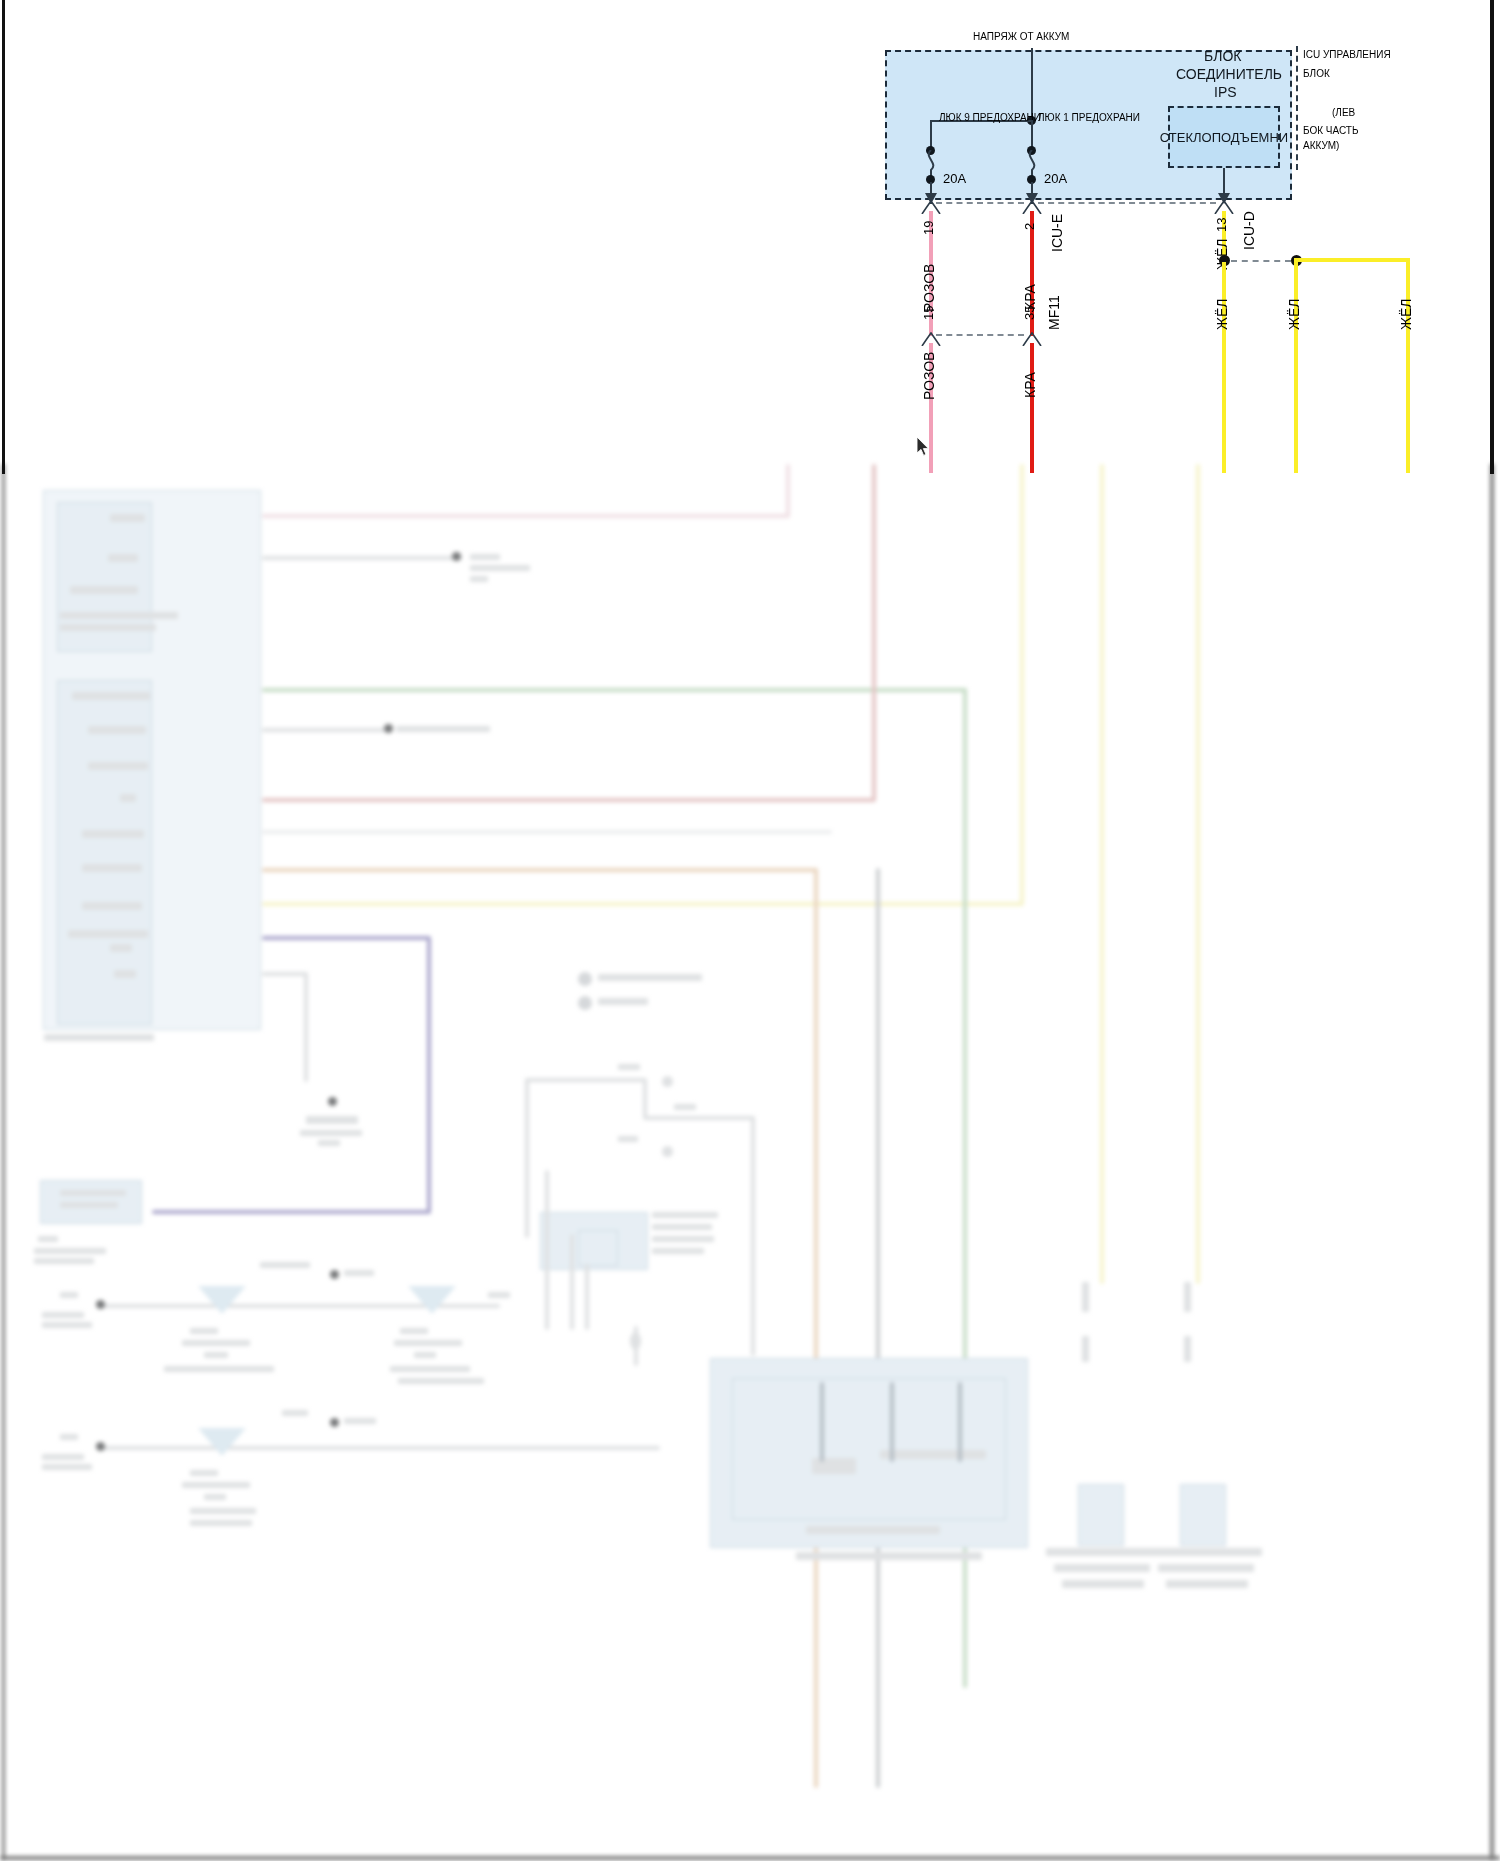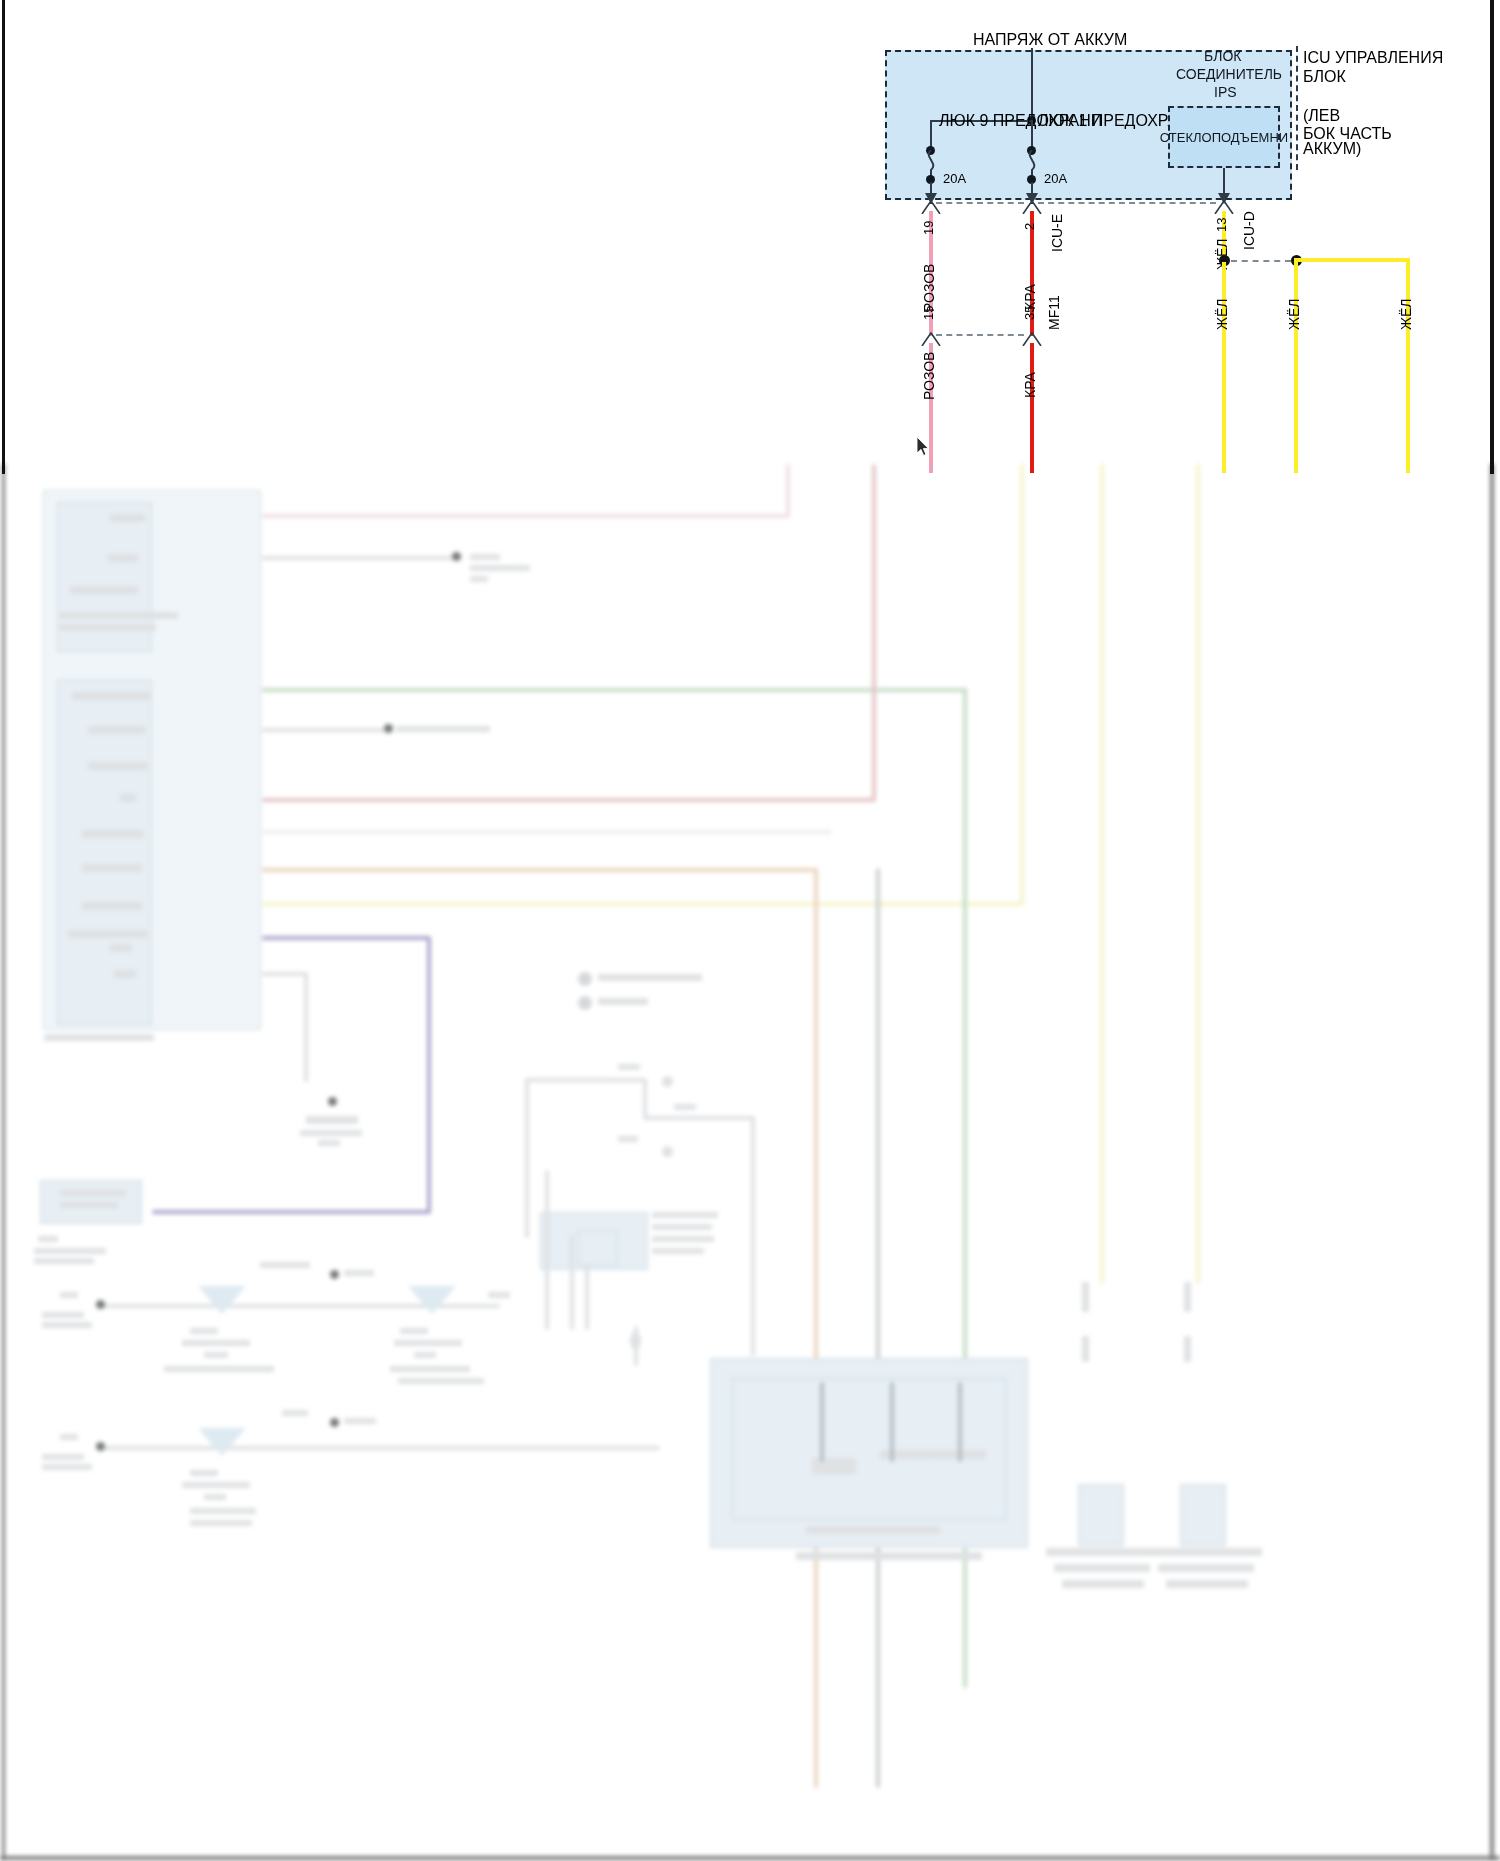--- a/index.html
+++ b/index.html
@@ -35,21 +35,21 @@
   .fuseblock{
     position:absolute;left:885px;top:50px;width:407px;height:150px;
     background:#cfe6f7;border:2px dashed #1c2b3a;box-sizing:border-box;
   }
   .ipsbox{
     position:absolute;left:1168px;top:106px;width:112px;height:62px;
     background:#bfdff5;border:2px dashed #1c2b3a;box-sizing:border-box;
     display:flex;align-items:center;justify-content:center;
   }
   .ipslabel{position:absolute;font-size:14px;color:#10171e;white-space:nowrap;}
-  .lbl{position:absolute;font-size:16px;color:#000;white-space:nowrap;}
+  .lbl{position:absolute;font-size:10px;color:#000;white-space:nowrap;}
   .lbl-sm{position:absolute;font-size:13px;color:#000;white-space:nowrap;}
   .vline{position:absolute;width:2px;background:#2d3b48;}
   .hline{position:absolute;height:2px;background:#2d3b48;}
   .node{position:absolute;width:9px;height:9px;border-radius:50%;background:#10171e;}
   .arrowdn{position:absolute;width:0;height:0;border-left:6px solid transparent;border-right:6px solid transparent;border-top:11px solid #2d3b48;}
   .rot{position:absolute;transform-origin:0 0;transform:rotate(-90deg);font-size:14px;color:#000;white-space:nowrap;}
   .rot-sm{position:absolute;transform-origin:0 0;transform:rotate(-90deg);font-size:13px;color:#000;white-space:nowrap;}
 
   .wire{position:absolute;width:4px;border-radius:0;}
   .wire.pink{background:#f2a0b8;}
@@ -270,21 +270,21 @@
 
     <div class="ipsbox">
       <span style="font-size:13px;color:#10171e;white-space:nowrap;">СТЕКЛОПОДЪЕМНИ</span>
     </div>
     <div class="vline" style="left:1223px;top:168px;height:34px;"></div>
     <div class="arrowdn" style="left:1218px;top:193px;"></div>
 
     <div style="position:absolute;left:1296px;top:46px;width:0;height:124px;border-left:2px dashed #2d3b48;"></div>
     <div class="lbl" style="left:1303px;top:49px;">ICU УПРАВЛЕНИЯ</div>
     <div class="lbl" style="left:1303px;top:68px;">БЛОК</div>
-    <div class="lbl" style="left:1303px;top:107px;">(ЛЕВ</div>
+    <div class="lbl" style="left:1332px;top:107px;">(ЛЕВ</div>
     <div class="lbl" style="left:1303px;top:125px;">БОК ЧАСТЬ</div>
     <div class="lbl" style="left:1303px;top:140px;">АККУМ)</div>
 
     <svg style="position:absolute;left:918px;top:200px;" width="26" height="14" viewBox="0 0 26 14">
       <path d="M4 14 C 8 8, 8 8, 13 1 C 18 8, 18 8, 22 14" fill="none" stroke="#2d3b48" stroke-width="1.6"></path>
     </svg>
     <svg style="position:absolute;left:1019px;top:200px;" width="26" height="14" viewBox="0 0 26 14">
       <path d="M4 14 C 8 8, 8 8, 13 1 C 18 8, 18 8, 22 14" fill="none" stroke="#2d3b48" stroke-width="1.6"></path>
     </svg>
     <svg style="position:absolute;left:1211px;top:200px;" width="26" height="14" viewBox="0 0 26 14">

